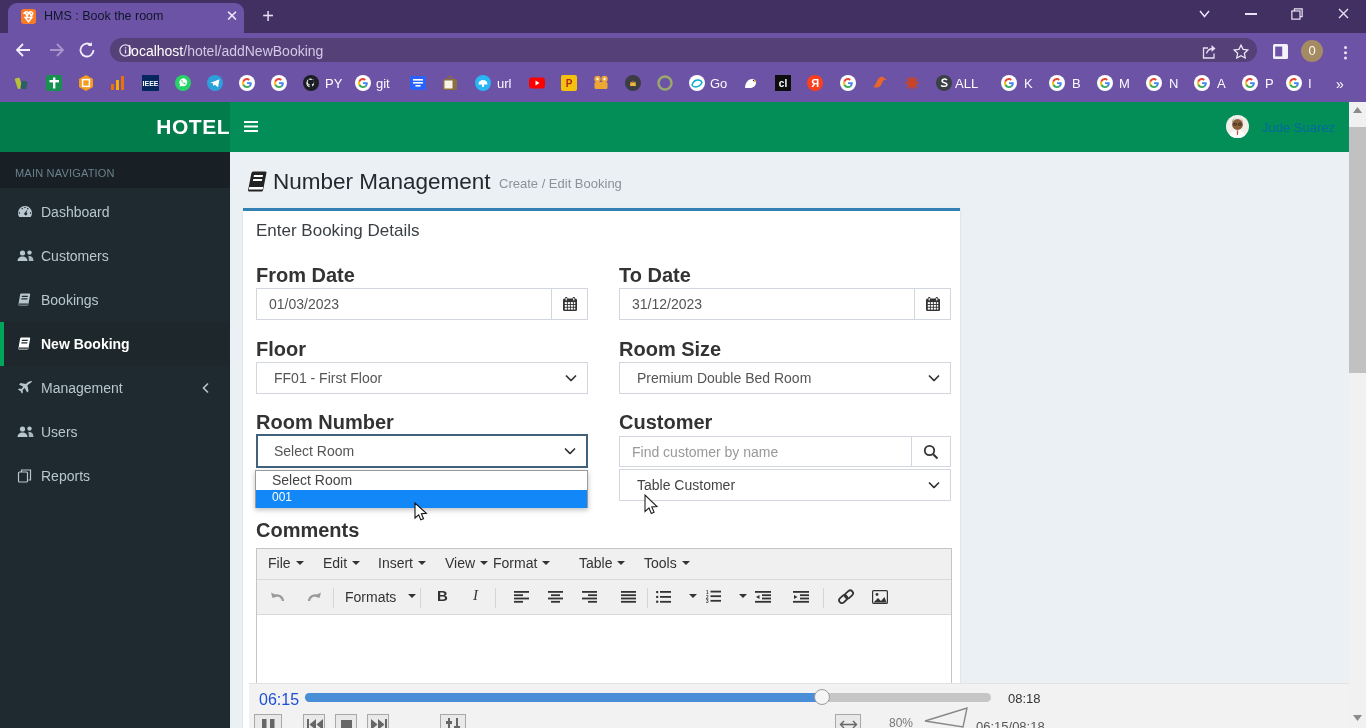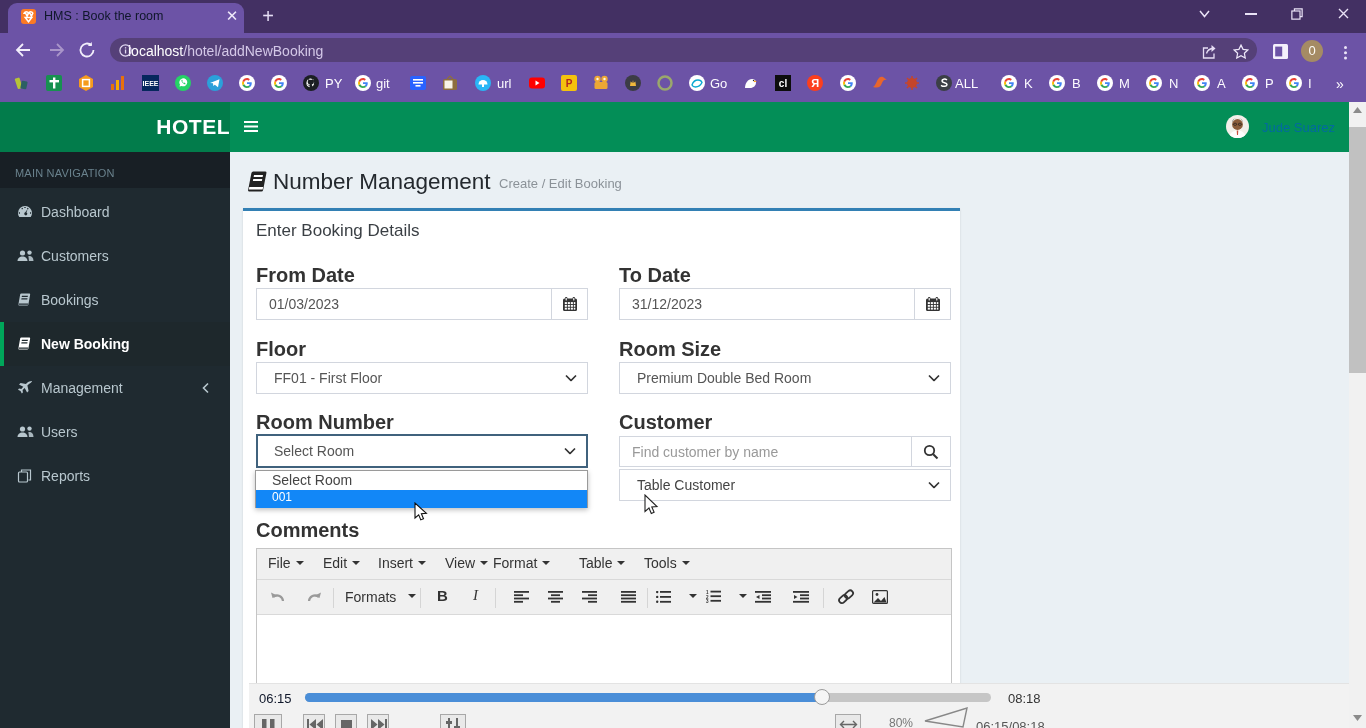--- a/index.html
+++ b/index.html
@@ -661,21 +661,21 @@
         </svg>
       <svg class="ti" style="left:615px; top:10px;" width="16" height="14" viewBox="0 0 16 14">
           <rect x="0.6" y="0.6" width="14.8" height="12.8" rx="1" fill="none" stroke="#333" stroke-width="1.2"></rect>
           <circle cx="5" cy="4.5" r="1.4" fill="#333"></circle>
           <path d="M1.5 12.5L6 8l3 3 3.5-4 2 5.5z" fill="#333"></path>
         </svg>
     </div>
   </div>
 
   <div class="abs" id="player"></div>
-  <div class="abs" style="left:259px; top:691px; font-size:13px; color:#0f172a;">06:15</div>
+  <div class="abs" style="left:259px; top:691px; font-size:16px; color:#1d4ed8;">06:15</div>
   <div class="abs" style="left:1008px; top:691px; font-size:13px; color:#333;">08:18</div>
   <div class="abs" style="left:305px; top:693px; width:686px; height:9px; border-radius:5px; background:#c6c6c6;"></div>
   <div class="abs" style="left:305px; top:693px; width:518px; height:9px; border-radius:5px; background:#4a8ed8;"></div>
   <div class="abs" style="left:814px; top:689px; width:16px; height:16px; border-radius:50%; background:#f5f5f5; border:1px solid #9b9b9b;"></div>
 
   <div class="pbtn" style="left:254px; top:714px; width:28px; height:20px;">
       <svg style="position:absolute;left:7px;top:4px;" width="13" height="14" viewBox="0 0 13 14">
         <rect width="4.5" height="14" fill="#666"></rect>
         <rect x="8" width="4.5" height="14" fill="#666"></rect>
       </svg>

